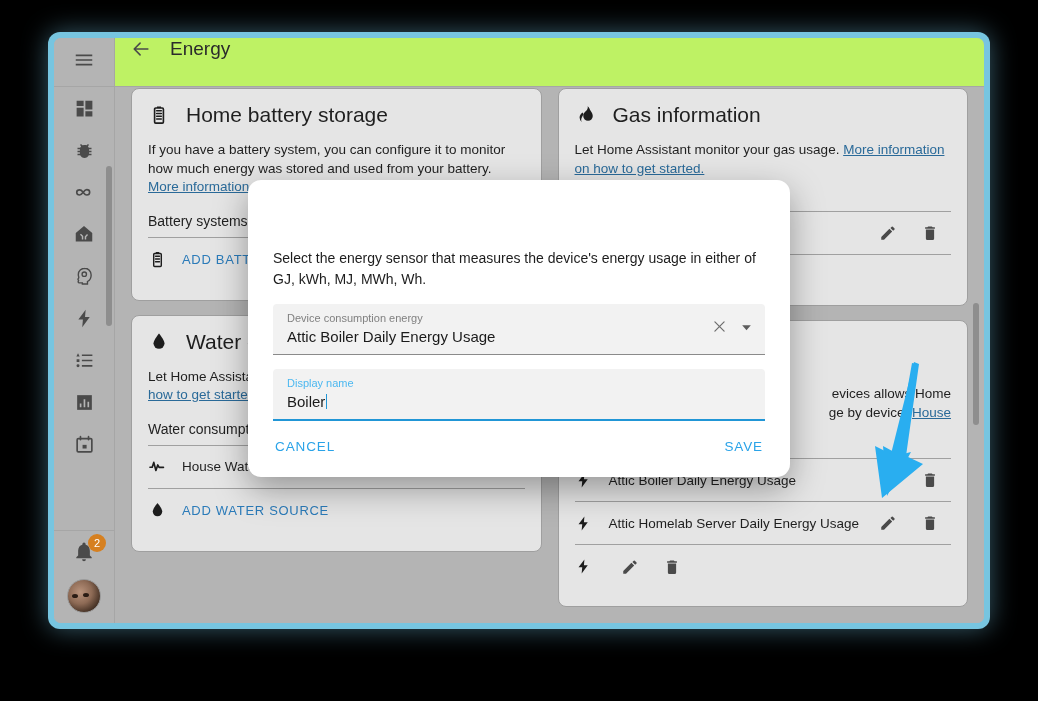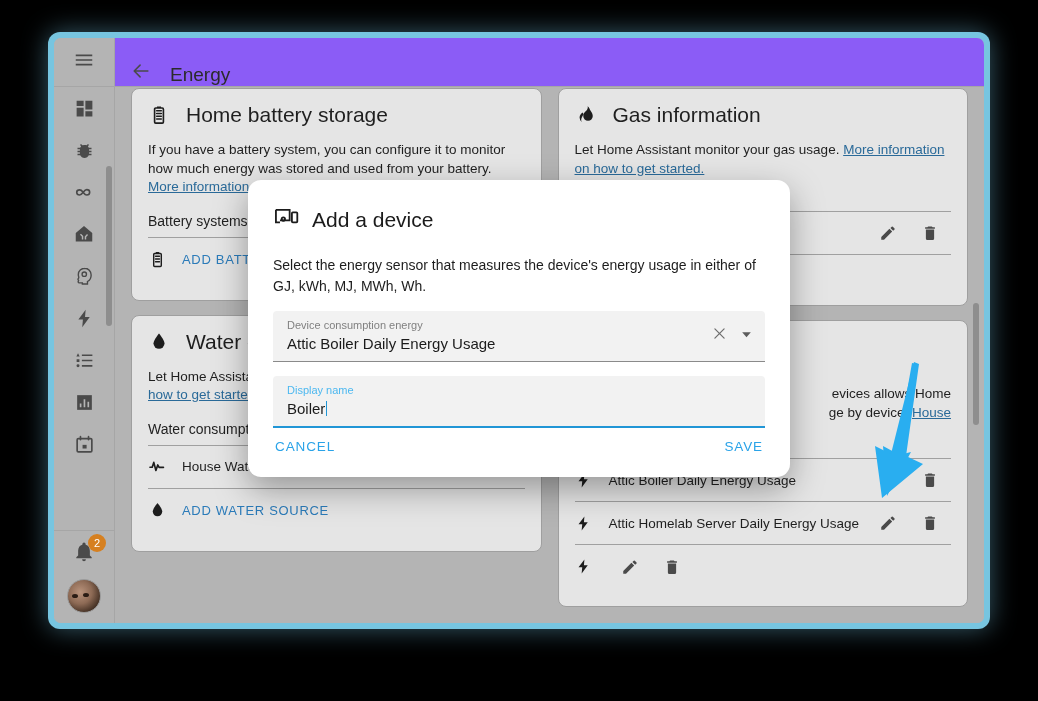--- a/index.html
+++ b/index.html
@@ -71,23 +71,23 @@
   }
   #avatar::after {
     content: ""; position: absolute; left: 46%; top: 42%;
     width: 6px; height: 4px; border-radius: 50%;
     background: #2a1c14; box-shadow: -11px 1px 0 0 #2a1c14;
   }
 
   
   #toolbar {
     position: absolute; left: 61px; top: 0; right: 0; height: 49px;
-    background: #8b5cf6;
+    background: #bef264;
     border-bottom: 1px solid #a6a6a6;
-    display: flex; align-items: flex-end; gap: 18px;
+    display: flex; align-items: flex-start; gap: 18px;
     padding-left: 15px;
   }
   #back-arrow { color: #4a4a4a; display: flex; align-items: center; }
   #page-title { font-size: 19px; color: #2b2b2b; }
 
   
   #content {
     position: absolute; left: 61px; top: 50px; right: 0; bottom: 0;
     background: #b4b4b4;
     overflow: hidden;
@@ -146,21 +146,21 @@
     left: 248px; top: 180px;
     width: 542px; height: 297px;
     background: #ffffff;
     border-radius: 13px;
     box-shadow: 0 12px 34px rgba(0,0,0,0.35);
     padding: 24px 25px 0 25px;
     z-index: 40;
   }
   #dialog-head { display: flex; align-items: center; gap: 12px; margin-bottom: 20px; }
   #dialog-title { font-size: 21px; color: #1b1b1b; }
-  #dialog-desc { font-size: 14px; line-height: 21px; color: #1d1d1d; margin-bottom: 14px; }
+  #dialog-desc { font-size: 14px; line-height: 21px; color: #1d1d1d; margin-bottom: 14px; margin-top: 44px; }
 
   .field {
     background: #f2f2f2;
     border-radius: 4px 4px 0 0;
     border-bottom: 1px solid #8a8a8a;
     padding: 7px 14px 8px 14px;
     position: relative;
     height: 51px;
   }
   .field.focused { border-bottom: 2px solid #2196d6; height: 52px; }
@@ -497,31 +497,20 @@
 
   </div>
 </div>
 
 <svg id="annot-arrow" width="80" height="160" viewBox="0 0 80 160">
   <path d="M62 4 L40 96 L56 92 L32 136 L28 86 L41 93 L57 3 Z" fill="#29aef0"></path>
   <path d="M59 2 L36 94 L20 86 L27 138 L68 104 L51 96 L64 4 Z" fill="#29aef0"></path>
 </svg>
 
 <div id="dialog">
-  <div id="dialog-head">
-    <span>
-      <svg width="27" height="27" viewBox="0 0 24 24" fill="none" stroke="#1b1b1b" stroke-width="1.6">
-        <path d="M2.6 5.2h12.2v9.4H6.2"></path>
-        <path d="M2.6 5.2v11.1h3.6"></path>
-        <rect x="16.8" y="7.4" width="4.8" height="9" rx="0.8"></rect>
-        <circle cx="9.2" cy="13.4" r="1.5"></circle>
-      </svg>
-    </span>
-    <span id="dialog-title">Add a device</span>
-  </div>
 
   <div id="dialog-desc">Select the energy sensor that measures the device's energy usage in either of GJ, kWh, MJ, MWh, Wh.</div>
 
   <div class="field">
     <div class="flabel">Device consumption energy</div>
     <div class="fvalue">Attic Boiler Daily Energy Usage</div>
     <div class="fadorn">
       <span>
         <svg width="17" height="17" viewBox="0 0 24 24" fill="none" stroke="#6d6d6d" stroke-width="1.7" stroke-linecap="round">
             <path d="M5.5 5.5l13 13M18.5 5.5l-13 13"></path>

